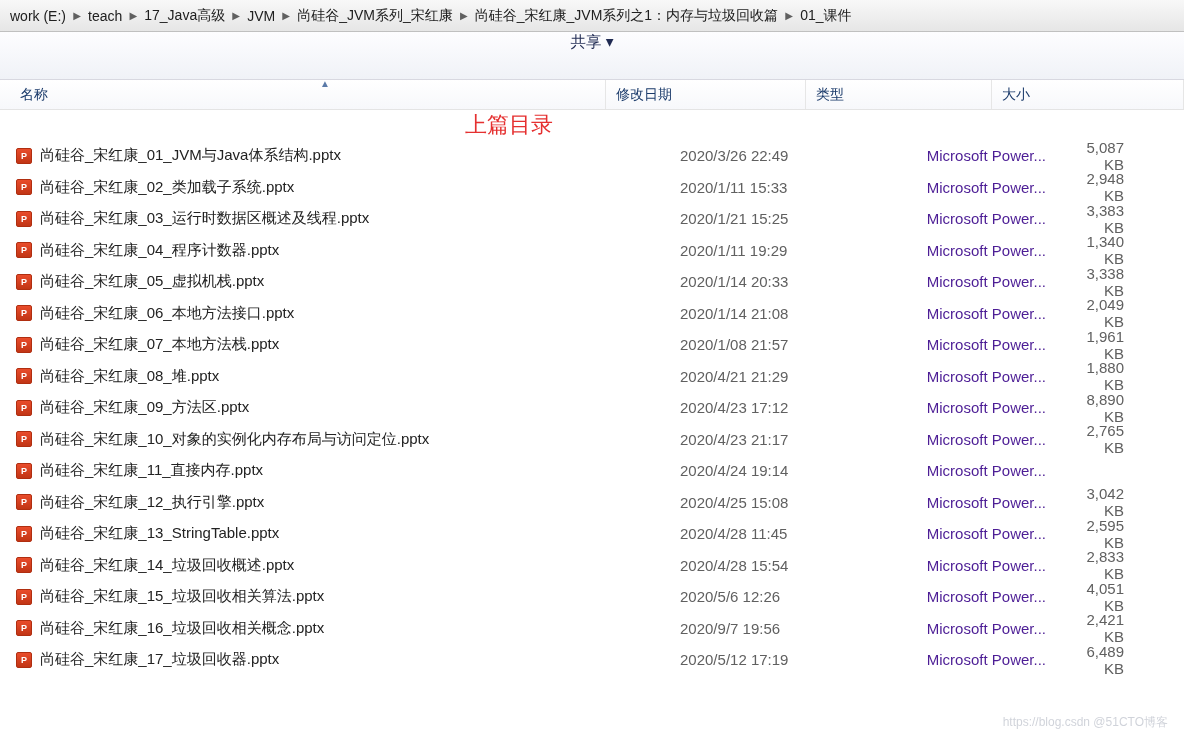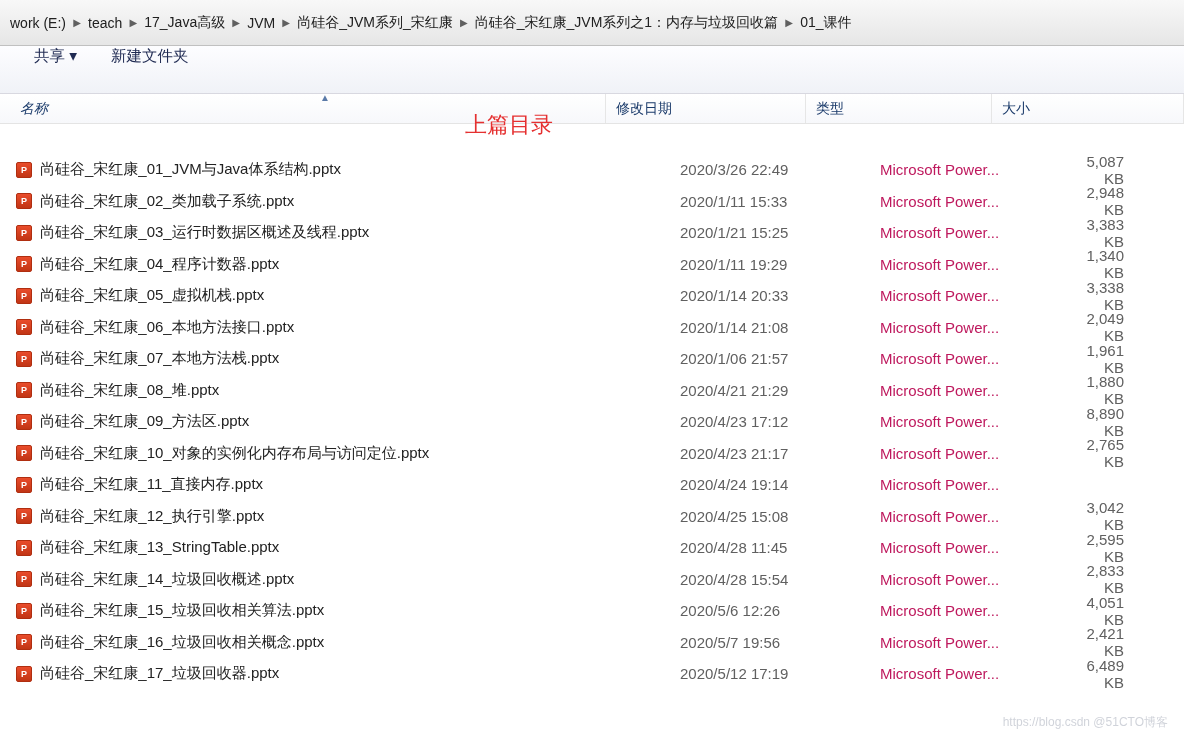--- a/index.html
+++ b/index.html
@@ -12,56 +12,58 @@
       height: 737px;
       overflow: hidden;
     }
     .breadcrumb {
       display: flex;
       align-items: center;
       padding: 5px 8px;
       background: linear-gradient(to bottom, #f8f8f8, #e6e6e6);
       border-bottom: 1px solid #c0c0c0;
       font-size: 14px;
-      height: 46px;
+      height: 32px;
       color: #202020;
     }
     .breadcrumb .seg { padding: 0 2px; white-space: nowrap; }
     .breadcrumb .sep { 
       display: inline-flex; align-items: center; justify-content: center;
       width: 18px; color: #606060; font-size: 10px;
     }
     .toolbar {
       display: flex;
+      align-items: center;
       gap: 34px;
       padding: 0 34px;
       height: 48px;
       background: linear-gradient(to bottom, #fdfdff, #f0f2f7);
       border-bottom: 1px solid #d8d8e0;
       color: #1f2a52;
       font-size: 15.5px;
+      flex-direction: column;
     }
     .columns {
       display: flex;
       align-items: center;
       height: 30px;
       border-bottom: 1px solid #e4e4e4;
       font-size: 14px;
       color: #1a3a6a;
       position: relative;
       background: linear-gradient(to bottom, #ffffff, #f7f8fb);
     }
     .columns .col { 
       padding: 0 10px; 
       border-right: 1px solid #e6e6e6;
       height: 100%;
       display: flex;
       align-items: center;
     }
-    .col-name { width: 606px; padding-left: 20px !important; font-style: italic; }
+    .col-name { width: 606px; padding-left: 20px !important; }
     .col-date { width: 200px; }
     .col-type { width: 186px; }
     .col-size { flex: 1; }
     .sort-arrow {
       position: absolute;
       left: 320px;
       top: -2px;
       font-size: 10px;
       color: #5a7aa8;
     }
@@ -79,21 +81,21 @@
     .file-row {
       display: flex;
       align-items: center;
       height: 31.5px;
       font-size: 15px;
       color: #222;
     }
     .file-row .cell { padding: 0 10px; }
     .cell-name { width: 670px; display: flex; align-items: center; gap: 8px; padding-left: 16px !important; }
     .cell-date { width: 200px; color: #606060; }
-    .cell-type { width: 186px; color: #be185d; white-space: nowrap; overflow: hidden; text-overflow: ellipsis; }
+    .cell-type { width: 186px; color: #4c1d95; white-space: nowrap; overflow: hidden; text-overflow: ellipsis; text-align: right; }
     .cell-size { flex: 1; color: #606060; text-align: right; padding-right: 60px !important; }
     .ppt-icon {
       width: 16px; height: 16px;
       background: linear-gradient(to bottom, #e94c2b, #c13515);
       border-radius: 2px;
       display: inline-flex;
       align-items: center;
       justify-content: center;
       color: #fff;
       font-size: 9px;
@@ -196,21 +198,21 @@
     </div>
     <div class="cell cell-date">2020/1/14 21:08</div>
     <div class="cell cell-type">Microsoft Power...</div>
     <div class="cell cell-size">2,049 KB</div>
   </div>
     <div class="file-row">
     <div class="cell cell-name">
       <span class="ppt-icon">P</span>
       <span>尚硅谷_宋红康_07_本地方法栈.pptx</span>
     </div>
-    <div class="cell cell-date">2020/1/06 21:57</div>
+    <div class="cell cell-date">2020/1/08 21:57</div>
     <div class="cell cell-type">Microsoft Power...</div>
     <div class="cell cell-size">1,961 KB</div>
   </div>
     <div class="file-row">
     <div class="cell cell-name">
       <span class="ppt-icon">P</span>
       <span>尚硅谷_宋红康_08_堆.pptx</span>
     </div>
     <div class="cell cell-date">2020/4/21 21:29</div>
     <div class="cell cell-type">Microsoft Power...</div>
@@ -276,21 +278,21 @@
     </div>
     <div class="cell cell-date">2020/5/6 12:26</div>
     <div class="cell cell-type">Microsoft Power...</div>
     <div class="cell cell-size">4,051 KB</div>
   </div>
     <div class="file-row">
     <div class="cell cell-name">
       <span class="ppt-icon">P</span>
       <span>尚硅谷_宋红康_16_垃圾回收相关概念.pptx</span>
     </div>
-    <div class="cell cell-date">2020/5/7 19:56</div>
+    <div class="cell cell-date">2020/9/7 19:56</div>
     <div class="cell cell-type">Microsoft Power...</div>
     <div class="cell cell-size">2,421 KB</div>
   </div>
     <div class="file-row">
     <div class="cell cell-name">
       <span class="ppt-icon">P</span>
       <span>尚硅谷_宋红康_17_垃圾回收器.pptx</span>
     </div>
     <div class="cell cell-date">2020/5/12 17:19</div>
     <div class="cell cell-type">Microsoft Power...</div>

